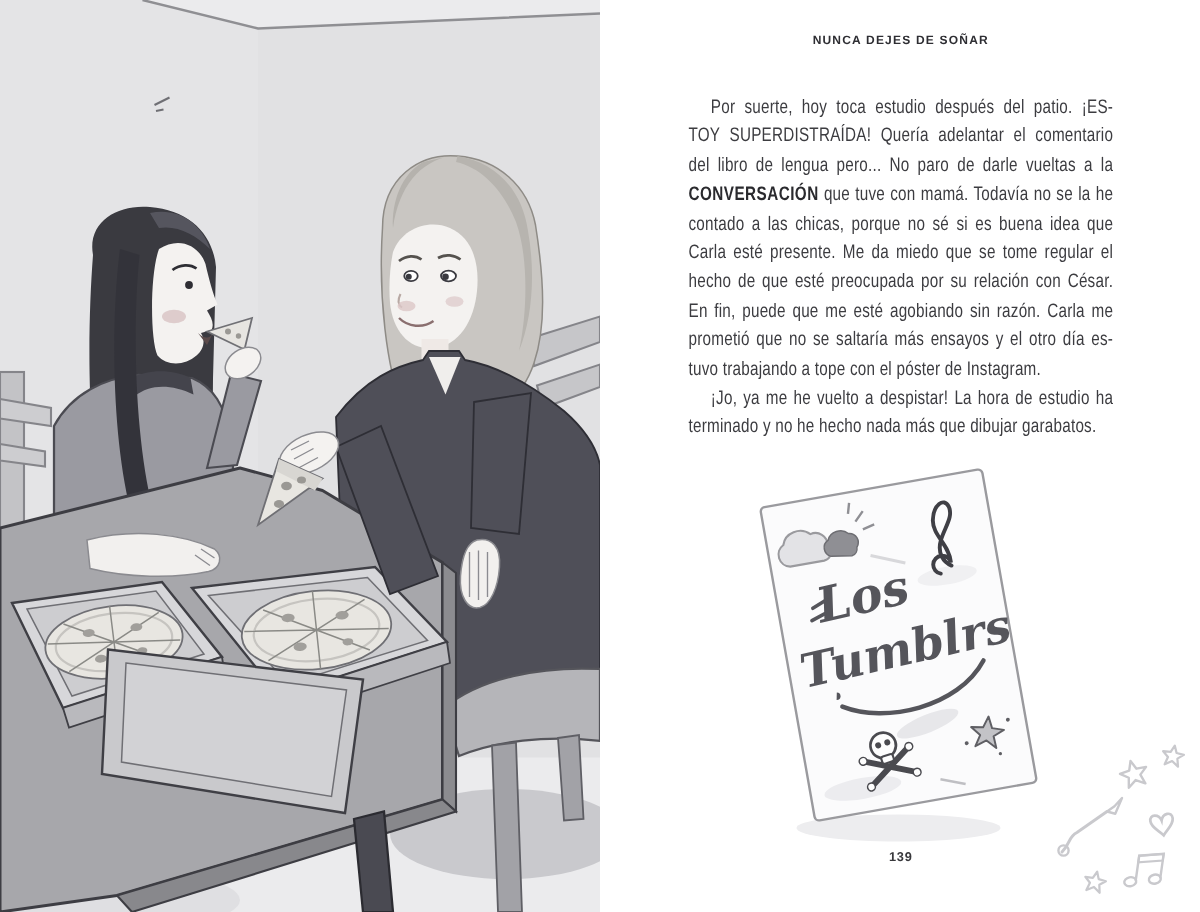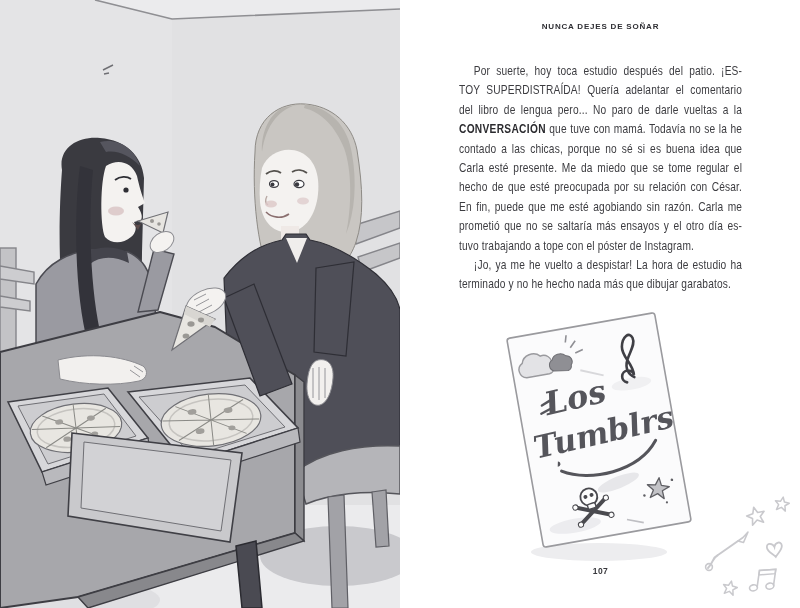--- a/index.html
+++ b/index.html
@@ -280,15 +280,15 @@
         </g>
         <g transform="translate(56,78) rotate(8)">
           <ellipse cx="0" cy="18" rx="4" ry="3" transform="rotate(-20 0 18)" stroke-width="1.6"></ellipse>
           <ellipse cx="16" cy="14" rx="4" ry="3" transform="rotate(-20 16 14)" stroke-width="1.6"></ellipse>
           <path d="M3.5,17 L3.5,0 L19.5,-3.5 L19.5,13" stroke-width="1.6"></path>
           <path d="M3.5,0 L19.5,-3.5 L19.5,1 L3.5,4.5 Z" stroke-width="1.4"></path>
         </g>
       </svg>
     </div>
 
-    <div class="page-number">107</div>
+    <div class="page-number">139</div>
   </div>
 </div>
 
 </body></html>

